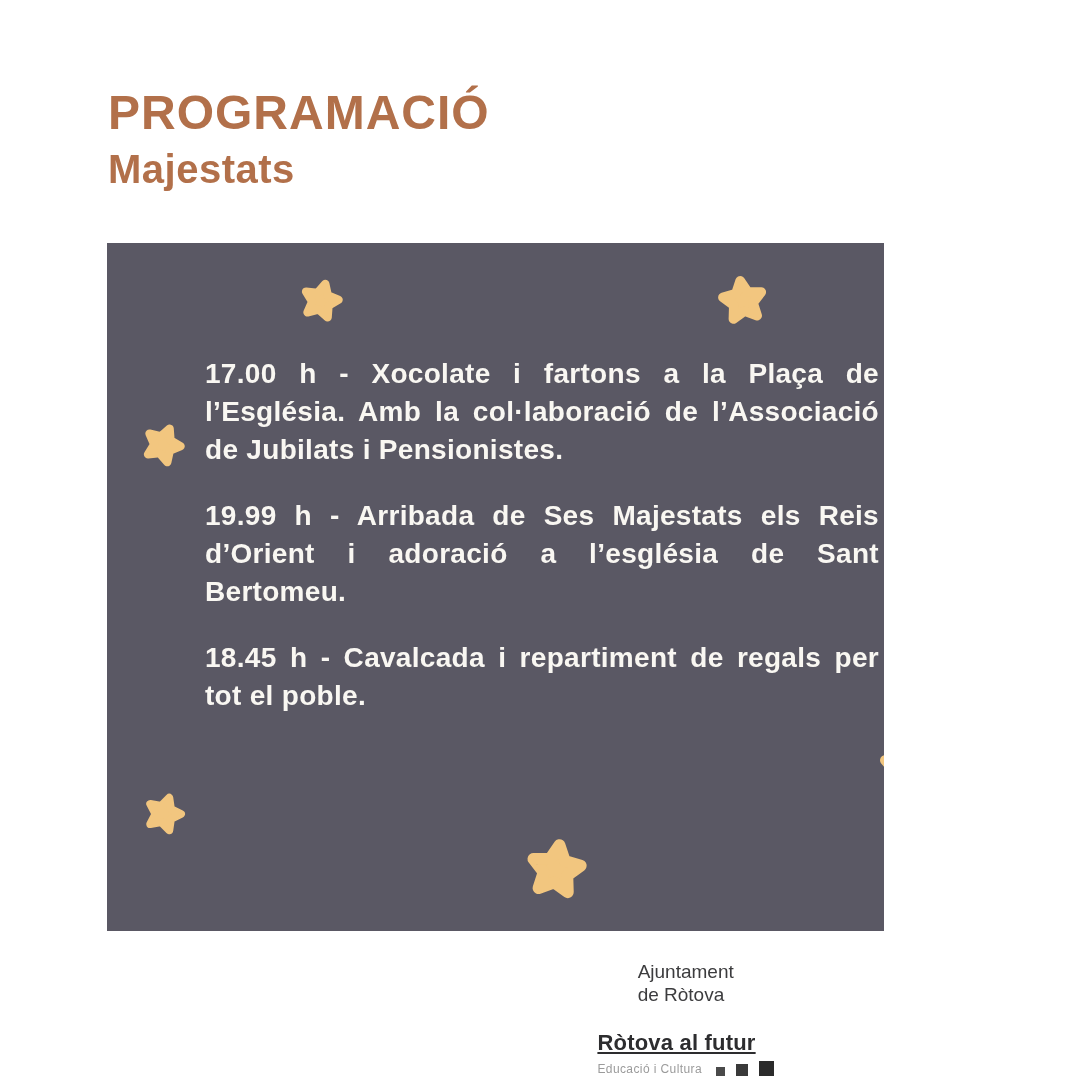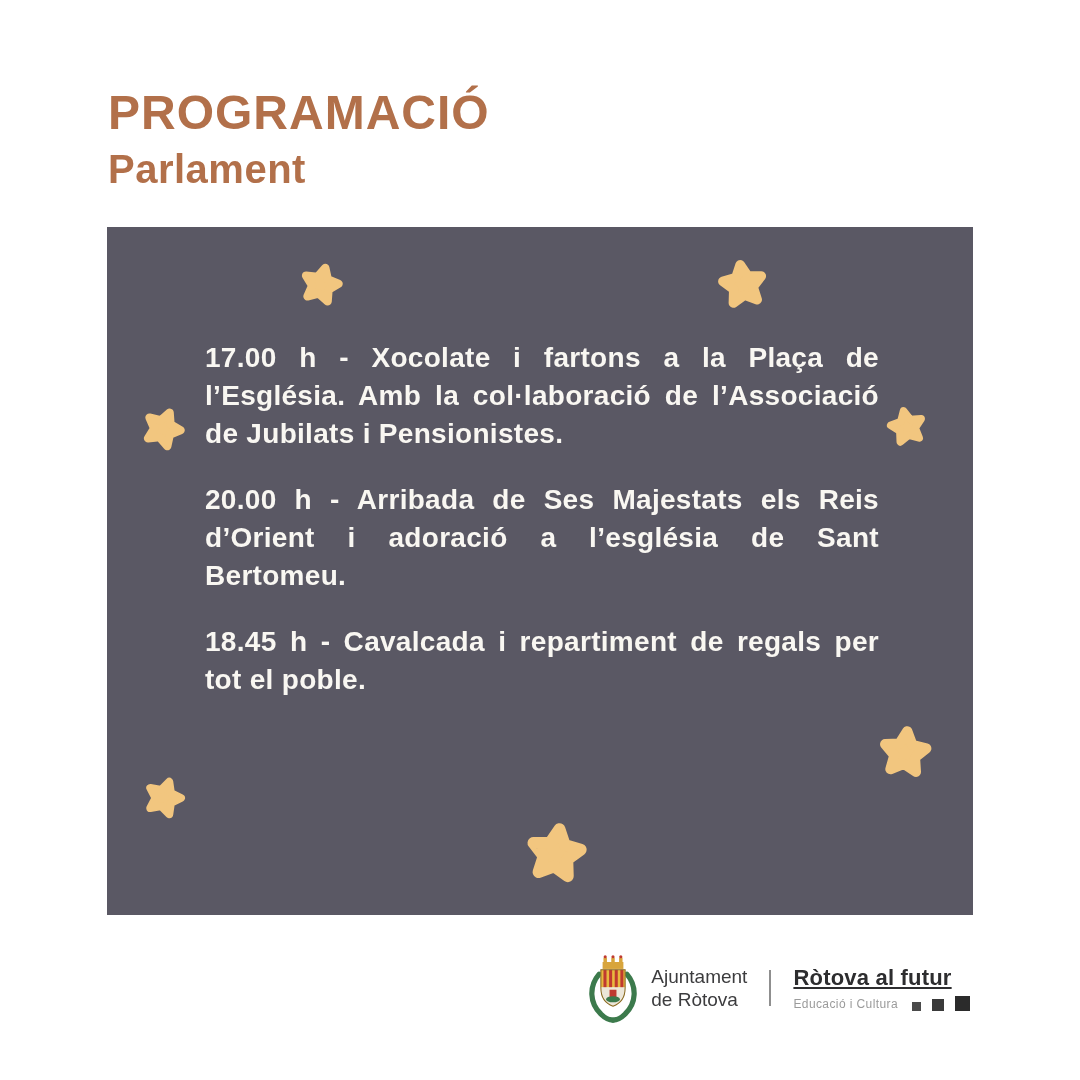--- a/index.html
+++ b/index.html
@@ -3,21 +3,21 @@
 <meta charset="utf-8">
 <style>
   * { margin: 0; padding: 0; box-sizing: border-box; }
   html, body { width: 1080px; height: 1080px; }
   body {
     background: var(--page-bg, #ffffff);
     font-family: "Liberation Sans", sans-serif;
   }
   .canvas {
     position: relative;
-    width: 1080px;
+    width: 884px;
     height: 1080px;
     overflow: hidden;
     background: var(--page-bg, #ffffff);
   }
 
   
   .header { position: absolute; left: 108px; top: 88px; }
   .title {
     font-size: 48px;
     font-weight: bold;
@@ -30,21 +30,21 @@
     font-weight: bold;
     letter-spacing: 0.5px;
     color: var(--title, #b2704a);
     margin-top: 10px;
     line-height: 1.05;
   }
 
   
   .card {
     position: absolute;
-    left: 107px; top: 227px;
+    left: 107px; top: 243px;
     width: 866px; height: 688px;
     background: var(--card-bg, #5a5864);
     padding-left: 36px;
   }
   .events {
     position: absolute;
     left: 98px; top: 112px;
     width: 674px;
   }
   .event {
@@ -68,20 +68,21 @@
 
   
   .footer {
     position: absolute;
     top: 948px;
     right: 110px;
     height: 80px;
     display: flex;
     align-items: center;
     gap: 12px;
+    flex-direction: column;
   }
   .org {
     font-size: 19px;
     line-height: 23px;
     color: var(--org-text, #3c3c3e);
     font-weight: normal;
   }
   .vdivider {
     width: 2px; height: 36px;
     background: #8f8f8f;
@@ -111,21 +112,21 @@
   .sq2 { width: 12px; height: 12px; background: #3a3a3a; }
   .sq3 { width: 15px; height: 15px; background: #2b2b2b; }
 </style>
 </head>
 <body>
 
 <div class="canvas">
 
   <div class="header">
     <div class="title">PROGRAMACIÓ</div>
-    <div class="subtitle">Parlament</div>
+    <div class="subtitle">Majestats</div>
   </div>
 
   <div class="card">
 
     <svg class="star" style="left:188px; top:32px; width:52px; height:52px; transform:rotate(14deg);" viewBox="0 0 100 100">
       <polygon points="50,16 60,36.2 82.3,39.5 66.2,55.3 70,77.5 50,67 30,77.5 33.8,55.3 17.7,39.5 40,36.2"></polygon>
     </svg>
     <svg class="star" style="left:606px; top:28px; width:60px; height:60px; transform:rotate(-8deg);" viewBox="0 0 100 100">
       <polygon points="50,16 60,36.2 82.3,39.5 66.2,55.3 70,77.5 50,67 30,77.5 33.8,55.3 17.7,39.5 40,36.2"></polygon>
     </svg>
@@ -140,21 +141,21 @@
     </svg>
     <svg class="star" style="left:32px; top:546px; width:50px; height:50px; transform:rotate(18deg);" viewBox="0 0 100 100">
       <polygon points="50,16 60,36.2 82.3,39.5 66.2,55.3 70,77.5 50,67 30,77.5 33.8,55.3 17.7,39.5 40,36.2"></polygon>
     </svg>
     <svg class="star" style="left:412px; top:590px; width:74px; height:74px; transform:rotate(8deg);" viewBox="0 0 100 100">
       <polygon points="50,16 60,36.2 82.3,39.5 66.2,55.3 70,77.5 50,67 30,77.5 33.8,55.3 17.7,39.5 40,36.2"></polygon>
     </svg>
 
     <div class="events">
       <p class="event">17.00 h - Xocolate i fartons a la Plaça de l’Església. Amb la col·laboració de l’Associació de Jubilats i Pensionistes.</p>
-      <p class="event">20.00 h - Arribada de Ses Majestats els Reis d’Orient i adoració a l’església de Sant Bertomeu.</p>
+      <p class="event">19.99 h - Arribada de Ses Majestats els Reis d’Orient i adoració a l’església de Sant Bertomeu.</p>
       <p class="event">18.45 h - Cavalcada i repartiment de regals per tot el poble.</p>
     </div>
   </div>
 
   <div class="footer">
 
     <svg width="52" height="70" viewBox="0 0 60 80">
 
       <path d="M14 24 C2 38 3 58 16 70 C20 74 26 77 30 77" fill="none" stroke="#3c7a4c" stroke-width="6" stroke-linecap="round"></path>
       <path d="M46 24 C58 38 57 58 44 70 C40 74 34 77 30 77" fill="none" stroke="#3c7a4c" stroke-width="6" stroke-linecap="round"></path>

